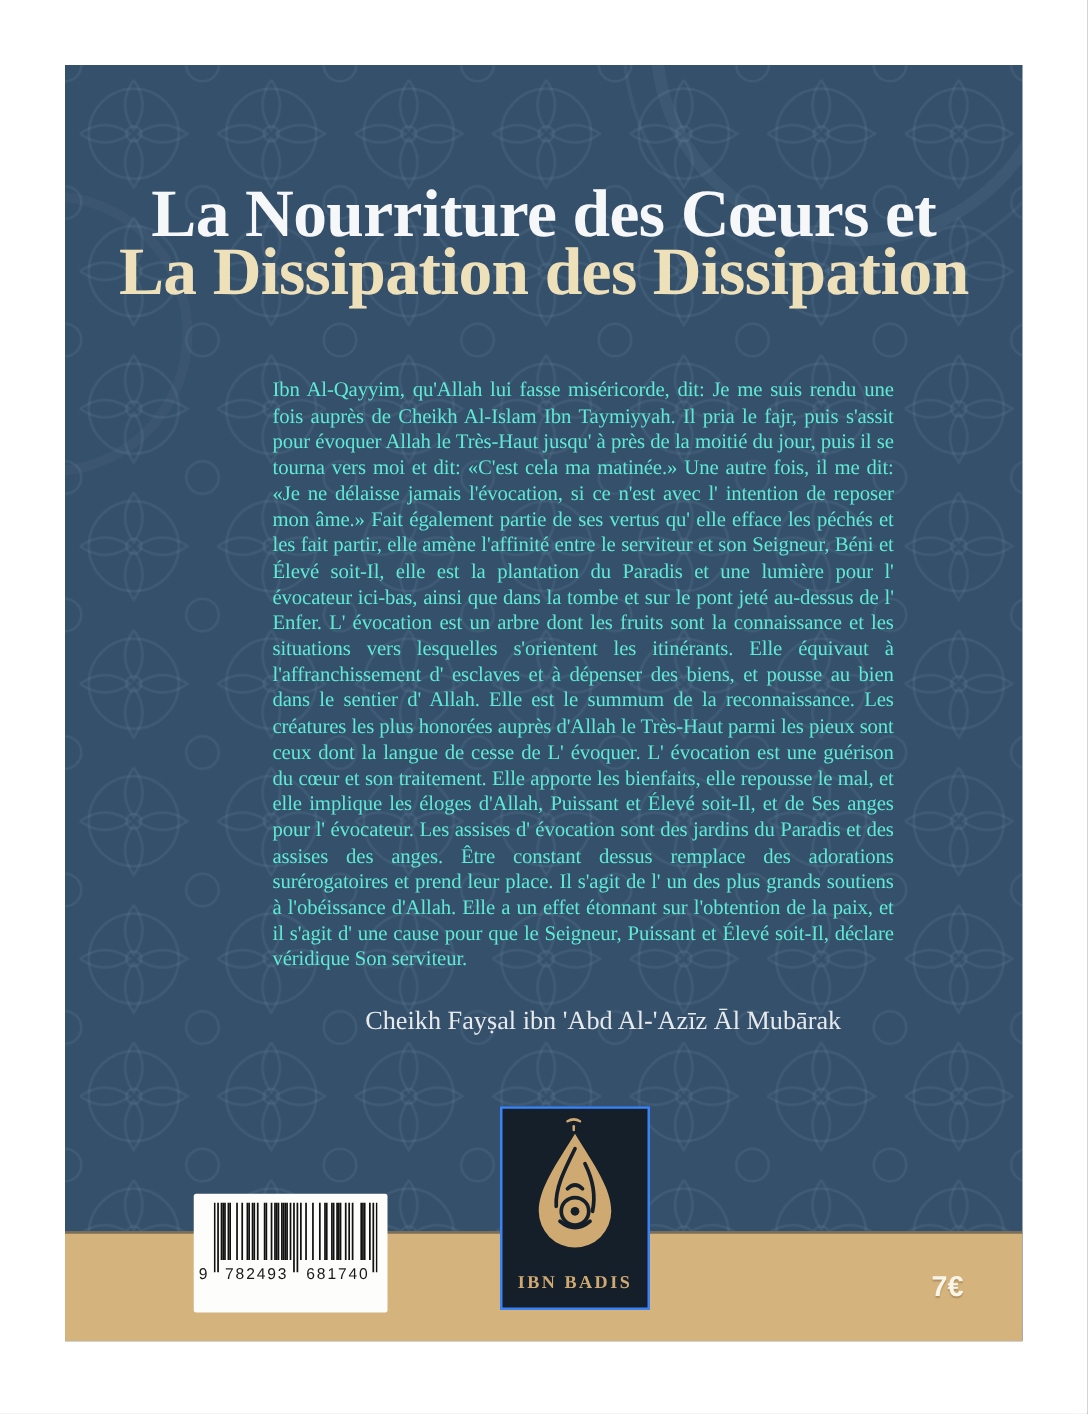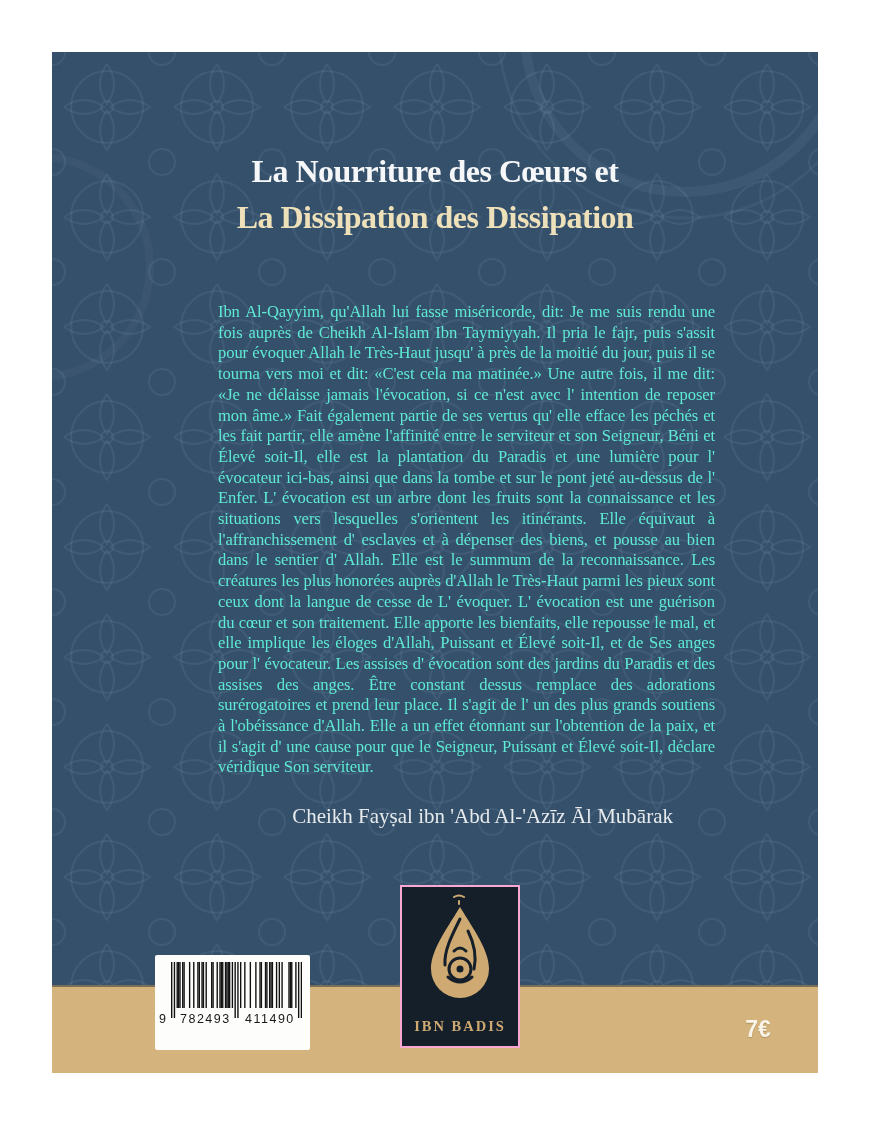--- a/index.html
+++ b/index.html
@@ -12,21 +12,21 @@
   .cover{
     position:absolute; left:52px; top:52px;
     width:766px; height:1021px;
     background:var(--cover_blue,#35506b);
     overflow:hidden;
   }
   .pattern{ position:absolute; left:0; top:0; }
   .title{
     position:absolute; top:96px; left:0; width:100%;
     text-align:center; font-weight:bold;
-    font-size:32px; line-height:46px;
+    font-size:54px; line-height:46px;
     letter-spacing:-0.5px;
   }
   .title .l1{ color:var(--title_white,#f5f7f8); }
   .title .l2{ color:var(--title_cream,#eee1ba); }
   .content{
     position:absolute; top:250px; left:166px; width:497px;
   }
   .bodytext{
     color:#5eead4;
     font-size:16.6px; line-height:20.7px;
@@ -56,21 +56,21 @@
     font-size:12.5px; color:#191919; letter-spacing:1.5px;
     background:transparent; white-space:nowrap;
   }
   .bc-first{ left:4px; letter-spacing:0; }
   .bc-left{ left:25px; }
   .bc-right{ left:90px; }
   .logo-box{
     position:absolute; left:348px; top:833px;
     width:120px; height:163px;
     background:var(--logo_navy,#151f2a);
-    border:2px solid #f9a8d4;
+    border:2px solid #3b82f6;
     box-sizing:border-box;
   }
   .logo-drop{ display:block; margin:6px auto 0 auto; }
   .logo-name{
     position:absolute; bottom:11px; left:0; width:100%;
     text-align:center;
     color:var(--gold_text,#cfa972);
     font-weight:bold; font-size:14.5px; letter-spacing:2px;
   }
   .price{
@@ -168,21 +168,21 @@
           <rect x="110.40" y="0" width="1.38" height="46" fill="#111"></rect>
           <rect x="117.30" y="0" width="1.38" height="46" fill="#111"></rect>
           <rect x="118.68" y="0" width="1.38" height="46" fill="#111"></rect>
           <rect x="120.06" y="0" width="1.38" height="46" fill="#111"></rect>
           <rect x="124.20" y="0" width="1.38" height="46" fill="#111"></rect>
           <rect x="126.96" y="0" width="1.38" height="56" fill="#111"></rect>
           <rect x="129.72" y="0" width="1.38" height="56" fill="#111"></rect>
         </svg></div>
     <span class="bc-num bc-first">9</span>
     <span class="bc-num bc-left">782493</span>
-    <span class="bc-num bc-right">411490</span>
+    <span class="bc-num bc-right">681740</span>
   </div>
 
   <div class="logo-box">
     <svg class="logo-drop" width="84" height="112" viewBox="0 0 84 112" aria-hidden="true">
       <g stroke="#cfa972" stroke-width="2" fill="none" stroke-linecap="round">
         <path d="M36 4 q5 -3 10 0"></path>
         <path d="M41 8 l0 3"></path>
       </g>
       <path d="M42 14 C 26 40, 13 58, 13 76 a29 29 0 0 0 58 0 C 71 58 58 40 42 14 Z" fill="#cfa972"></path>
       <g stroke="#151f2a" stroke-width="3" fill="none" stroke-linecap="round">

